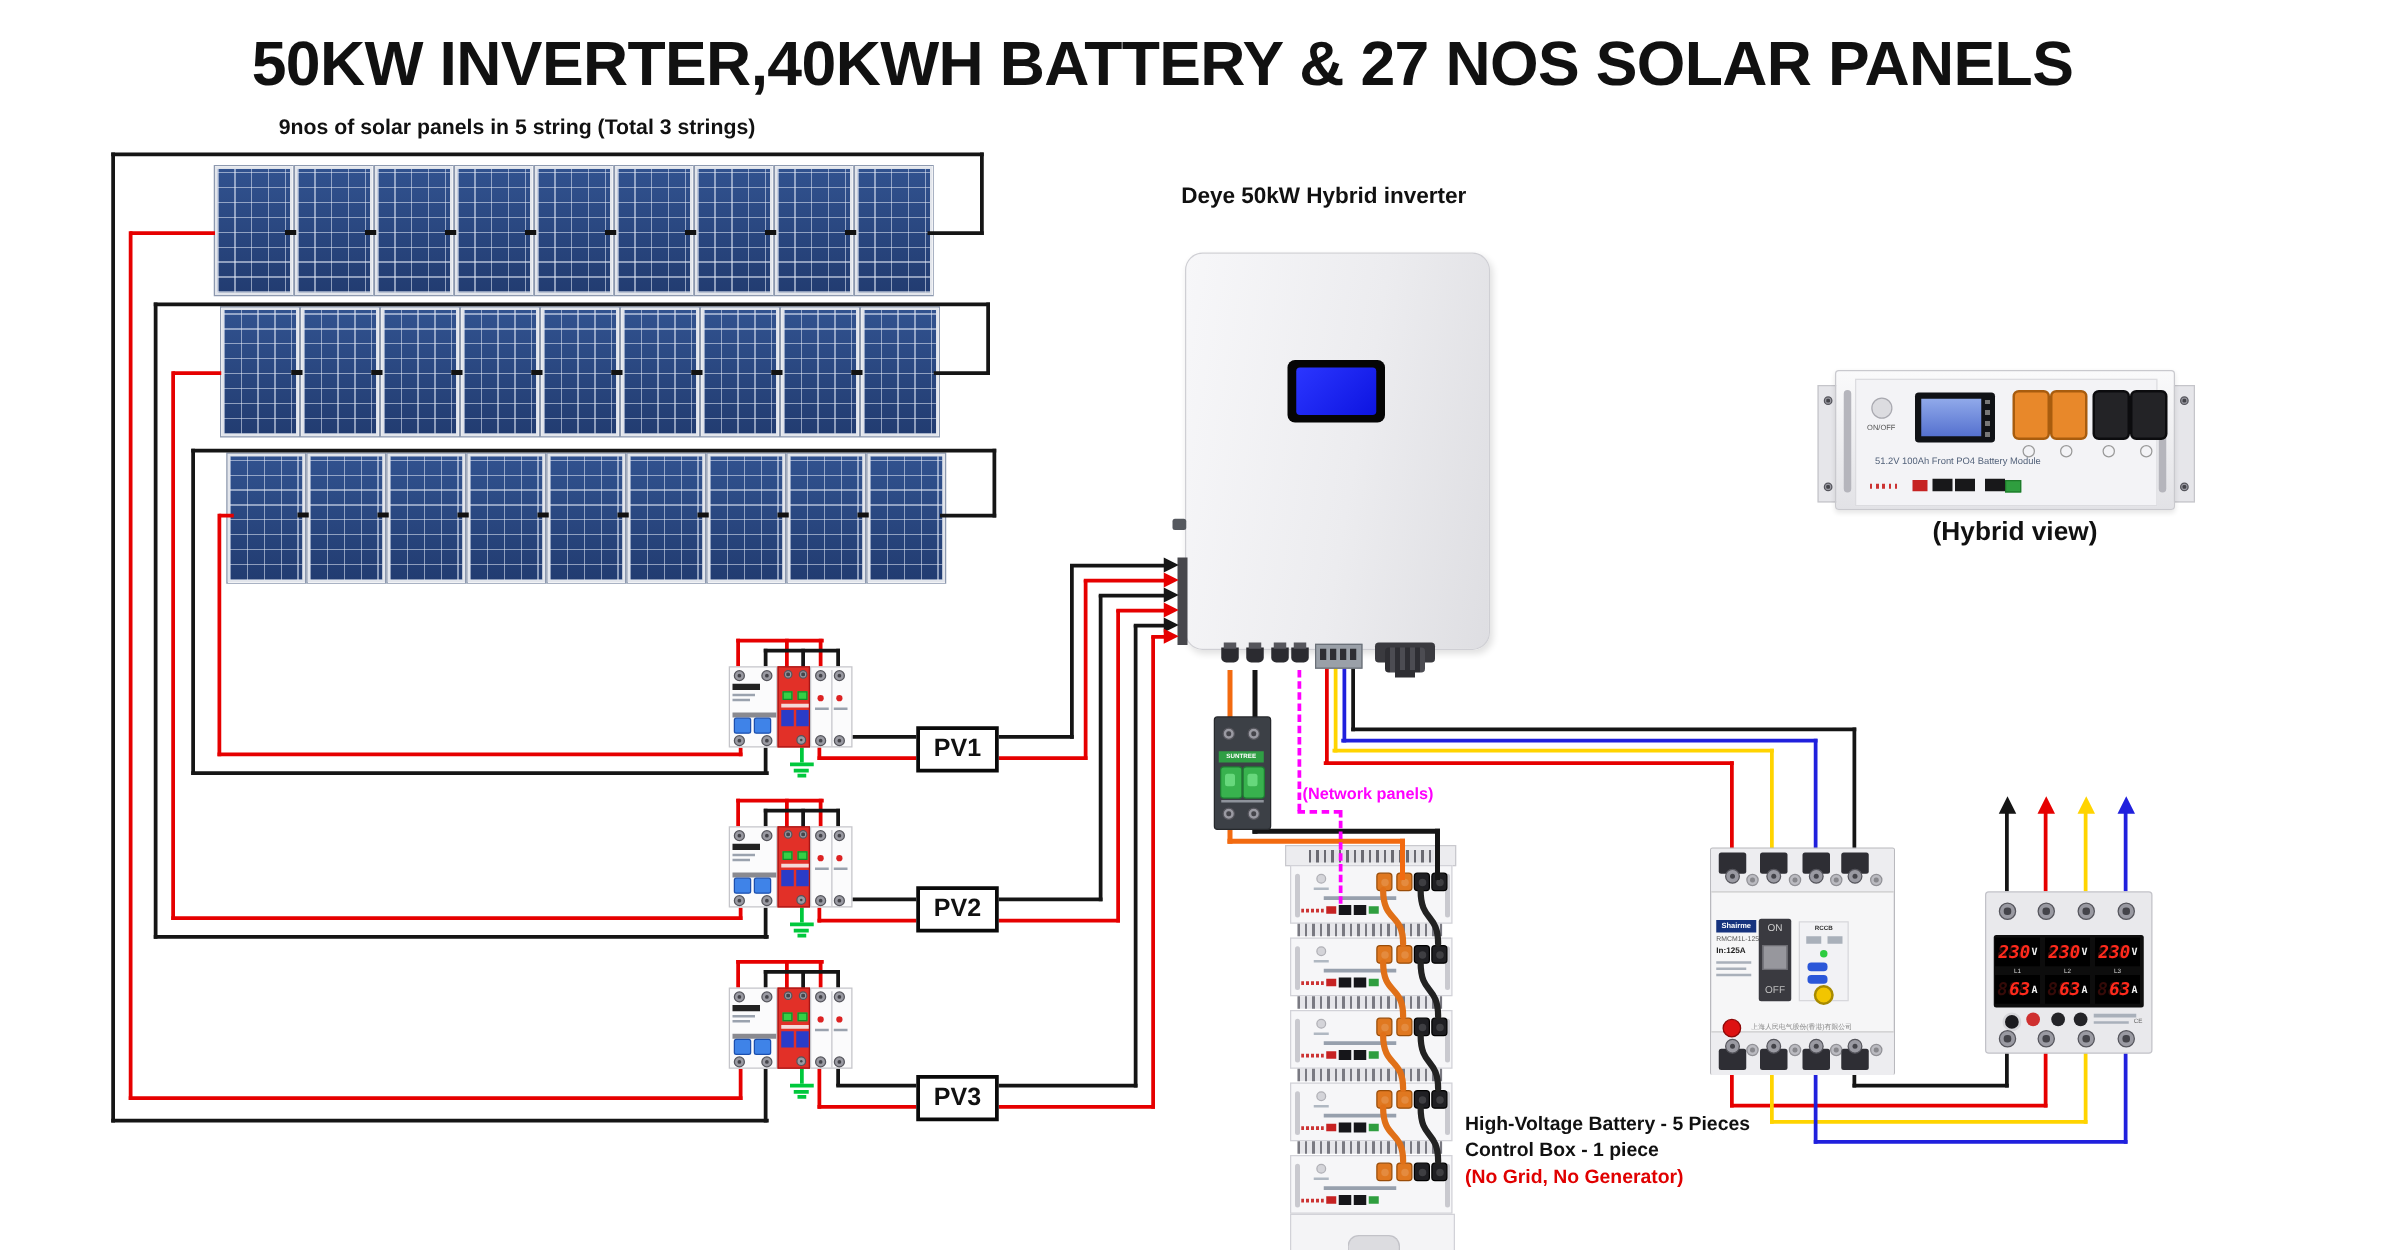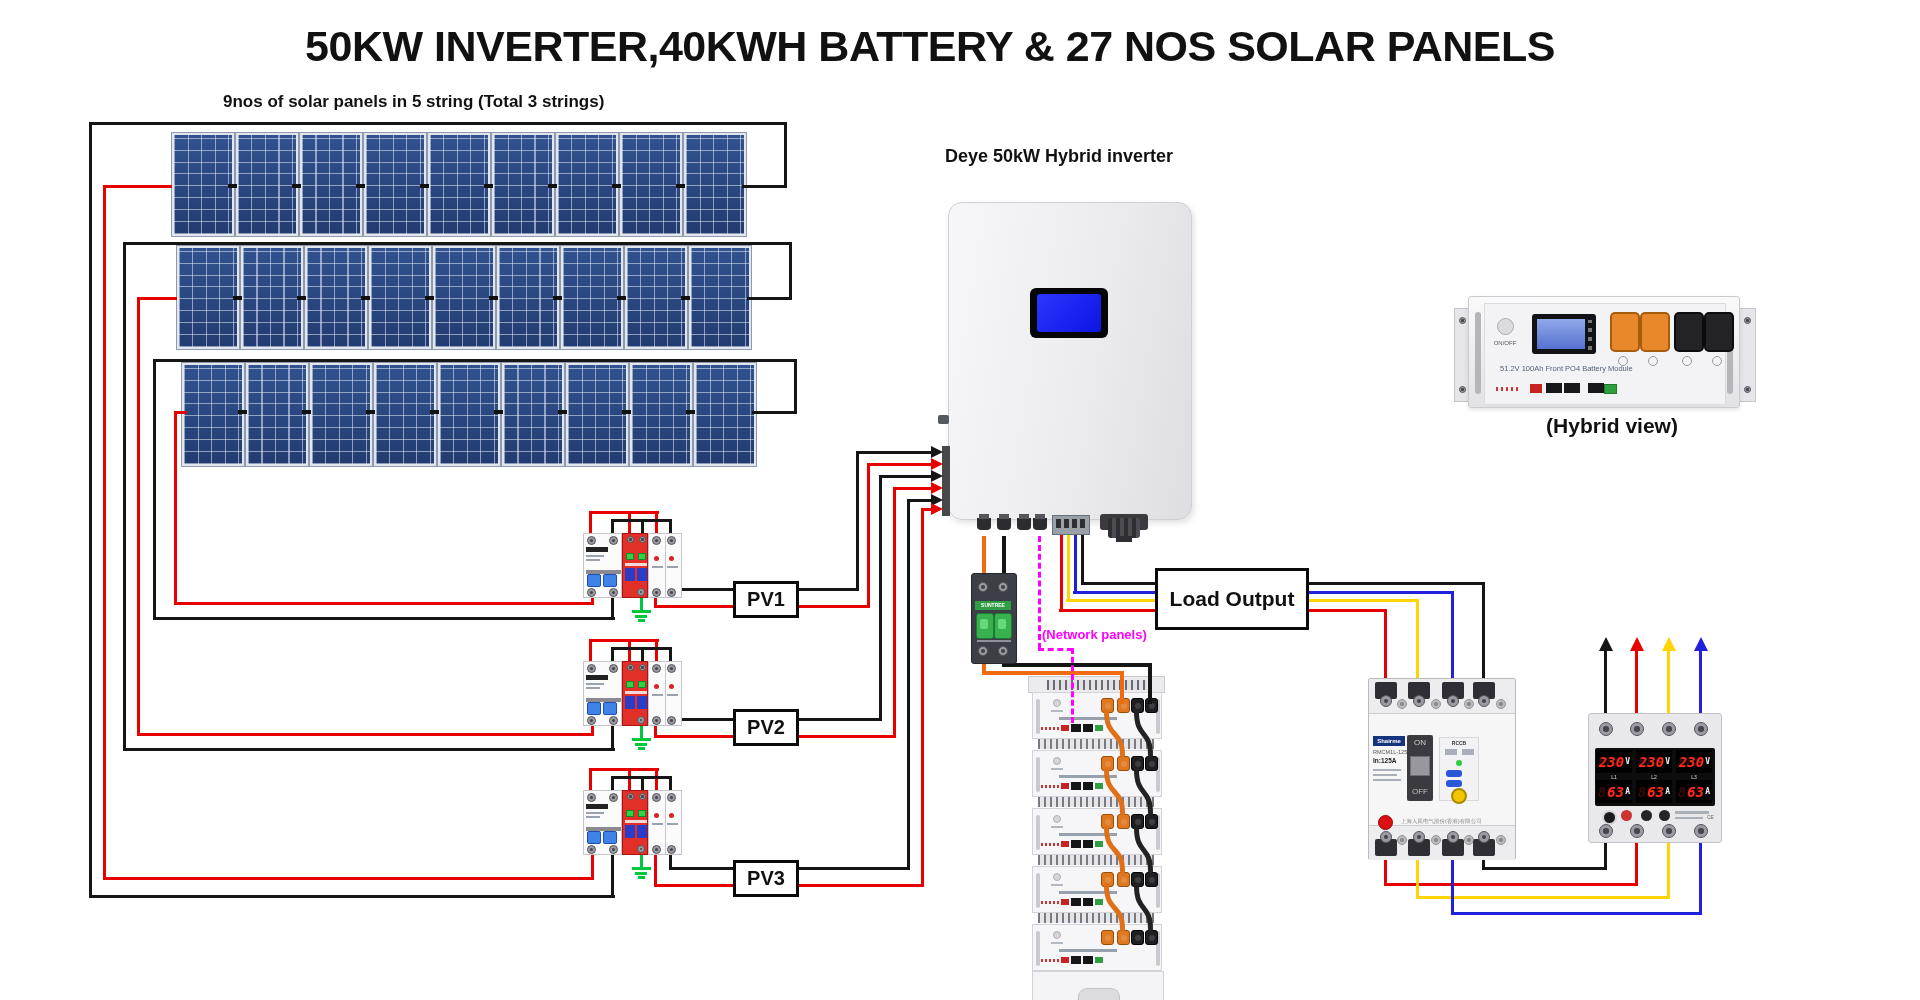--- a/index.html
+++ b/index.html
@@ -3,21 +3,21 @@
 <meta charset="utf-8">
 <style>
   html,body{margin:0;padding:0;background:#fff;}
   #canvas{position:relative;width:1920px;height:1000px;background:#fff;overflow:hidden;
           font-family:"Liberation Sans","DejaVu Sans",sans-serif;}
   .a{position:absolute;}
   .wire{position:absolute;z-index:2;}
   .z5{z-index:5;}
   .tri-r{position:absolute;width:0;height:0;border-top:6px solid transparent;border-bottom:6px solid transparent;z-index:4;}
   .tri-u{position:absolute;width:0;height:0;border-left:7px solid transparent;border-right:7px solid transparent;z-index:4;}
-  .title{left:0;top:22px;width:1860px;text-align:center;font-size:43px;font-weight:800;color:#111;letter-spacing:-.5px;}
+  .title{left:0;top:22px;width:1860px;text-align:center;font-size:50px;font-weight:800;color:#111;letter-spacing:-.5px;}
   .subtitle{left:223px;top:92px;font-size:17px;font-weight:600;color:#111;}
   .invlabel{left:945px;top:146px;font-size:18px;font-weight:600;color:#111;}
   .panel{position:absolute;width:58px;height:99px;z-index:2;
      background-image:
        repeating-linear-gradient(90deg,rgba(230,236,248,.55) 0 1px,transparent 1px 13.5px),
        repeating-linear-gradient(0deg,rgba(230,236,248,.55) 0 1px,transparent 1px 11.9px),
        linear-gradient(180deg,#31528f,#223c71);
      border:2px solid #e3e6ec;box-shadow:0 0 0 1px #8d99af;}
   .pdash{position:absolute;height:4px;background:#111;z-index:3;}
   .pvbox{position:absolute;width:60px;height:31px;background:#fff;border:3px solid #0a0a0a;z-index:6;
@@ -106,32 +106,36 @@
   <div class="a inbar"></div>
   <div class="a tblock"></div>
   <div class="a gland"></div>
   <div class="a glandcap"></div>
   <div class="a glandtip"></div>
 
   <div class="pvbox" style="left:733px;top:581px;">PV1</div>
   <div class="pvbox" style="left:733px;top:709px;">PV2</div>
   <div class="pvbox" style="left:733px;top:860px;">PV3</div>
 
-  <div class="a loadbox">Load Output</div>
   <div class="a netlabel">(Network panels)</div>
 
   <div class="net" style="left:1038px;top:536px;height:113px;border-left:3px dashed #ff00ff;"></div>
   <div class="net" style="left:1038px;top:648px;width:35px;border-top:3px dashed #ff00ff;"></div>
   <div class="net z5" style="left:1071px;top:648px;height:75px;border-left:3px dashed #ff00ff;"></div>
 
   <div class="a rail">
     <div class="ventband" style="left:18px;top:3px;width:100px;height:10px;"></div>
   </div>
   <div class="a ctrlbox"></div>
   <div class="a ctrlhandle"></div>
+  <div class="a batnotes">
+    <div>High-Voltage Battery - 5 Pieces</div>
+    <div>Control Box - 1 piece</div>
+    <div class="red">(No Grid, No Generator)</div>
+  </div>
 
   <div class="a sbrk">
     <div class="scr" style="left:6px;top:8px;width:10px;height:10px;"></div>
     <div class="scr" style="left:26px;top:8px;width:10px;height:10px;"></div>
     <div class="a" style="left:3px;top:27px;width:36px;height:9px;background:#2f9e44;color:#fff;font-size:5px;font-weight:700;text-align:center;line-height:9px;">SUNTREE</div>
     <div class="a" style="left:4px;top:39px;width:16px;height:24px;background:#38b24e;border:1px solid #1e7c32;border-radius:3px;"></div>
     <div class="a" style="left:22px;top:39px;width:16px;height:24px;background:#38b24e;border:1px solid #1e7c32;border-radius:3px;"></div>
     <div class="a" style="left:8px;top:45px;width:8px;height:10px;background:#67d87c;border-radius:2px;"></div>
     <div class="a" style="left:26px;top:45px;width:8px;height:10px;background:#67d87c;border-radius:2px;"></div>
     <div class="bar" style="left:5px;top:66px;width:34px;height:2px;background:#8e939b;"></div>

